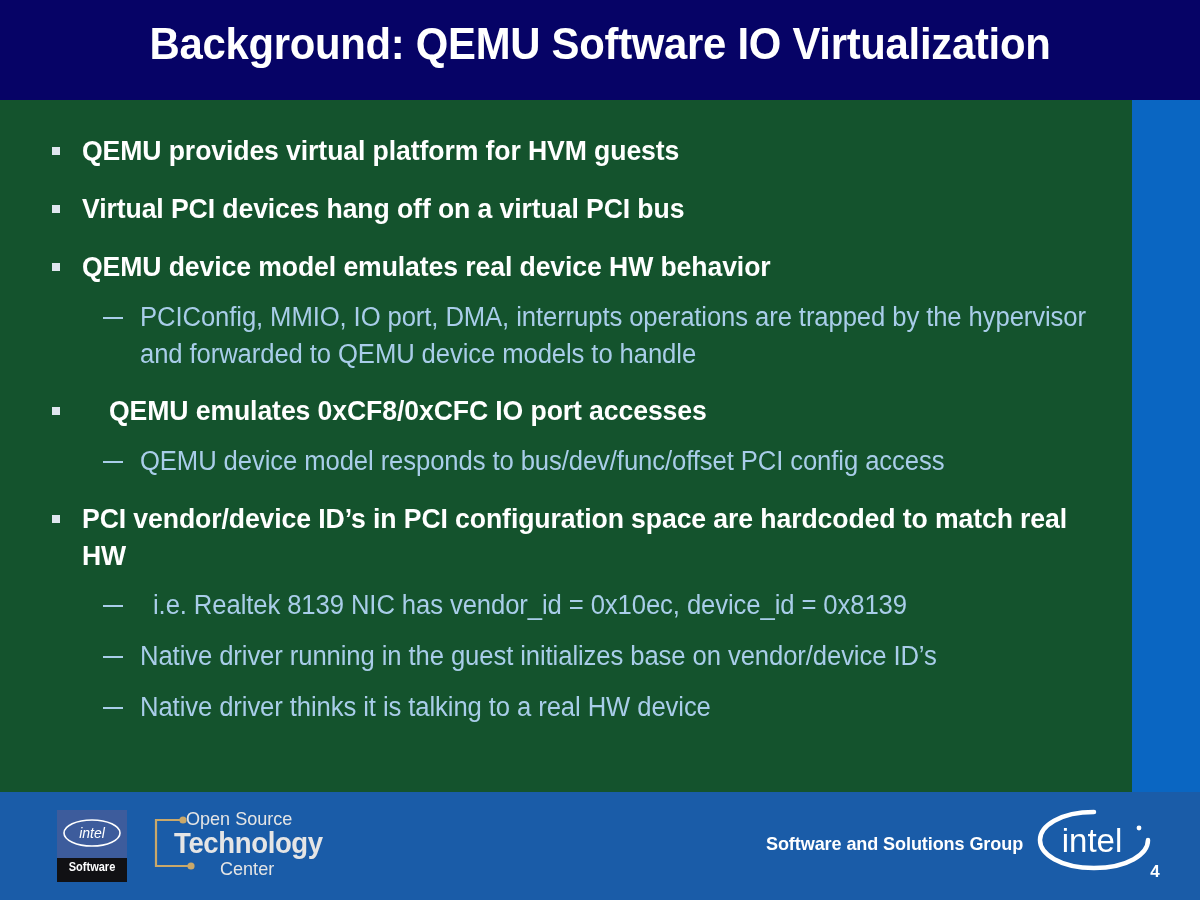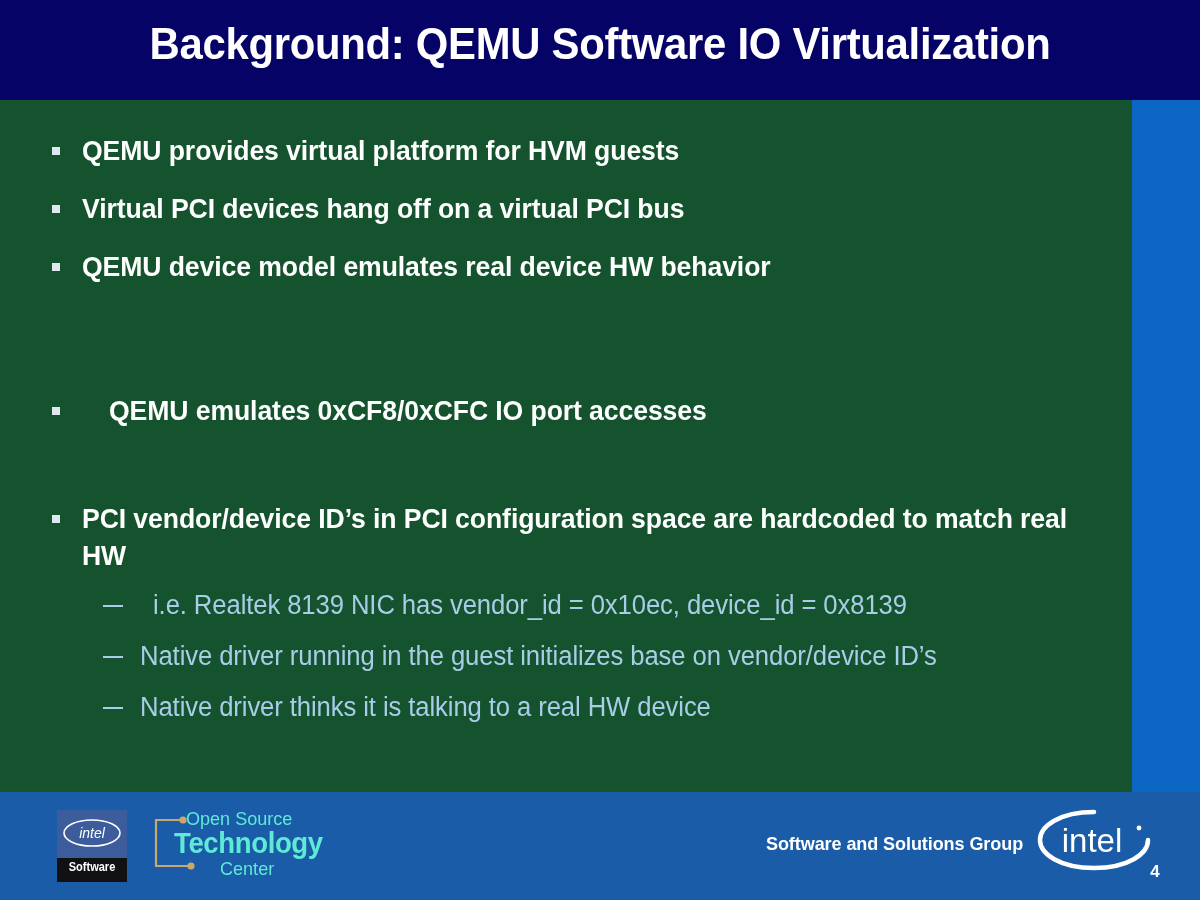--- a/index.html
+++ b/index.html
@@ -143,21 +143,21 @@
     transform: scaleX(0.92);
     transform-origin: 50% 50%;
   }
 
   .ostc {
     position: absolute;
     left: 150px;
     top: 808px;
     width: 190px;
     height: 78px;
-    color: #5eead4;
+    color: #e5e5e5;
   }
   .ostc-open {
     position: absolute;
     left: 36px;
     top: 0px;
     font-size: 19px;
     line-height: 22px;
     font-weight: normal;
     transform: scaleX(0.95);
     transform-origin: 0 50%;
@@ -244,26 +244,34 @@
     <div class="bullet" style="left:52px; top:90px; width:1100px;">
       <span class="marker-l1"></span>
       <span class="text-l1">Virtual PCI devices hang off on a virtual PCI bus</span>
     </div>
 
     <div class="bullet" style="left:52px; top:148px; width:1100px;">
       <span class="marker-l1"></span>
       <span class="text-l1">QEMU device model emulates real device HW behavior</span>
     </div>
 
+    <div class="bullet" style="left:103px; top:199px; width:1035px;">
+      <span class="marker-l2"></span>
+      <span class="text-l2">PCIConfig, MMIO, IO port, DMA, interrupts operations are trapped by the hypervisor and forwarded to QEMU device models to handle</span>
+    </div>
 
     <div class="bullet" style="left:52px; top:292px; width:1100px;gap:27px;">
       <span class="marker-l1"></span>
       <span class="text-l1">QEMU emulates 0xCF8/0xCFC IO port accesses</span>
     </div>
 
+    <div class="bullet" style="left:103px; top:343px; width:1060px;">
+      <span class="marker-l2"></span>
+      <span class="text-l2">QEMU device model responds to bus/dev/func/offset PCI config access</span>
+    </div>
 
     <div class="bullet" style="left:52px; top:400px; width:1080px;">
       <span class="marker-l1"></span>
       <span class="text-l1">PCI vendor/device ID’s in PCI configuration space are hardcoded to match real HW</span>
     </div>
 
     <div class="bullet" style="left:103px; top:487px; width:1035px;gap:13px;">
       <span class="marker-l2"></span>
       <span class="text-l2">i.e. Realtek 8139 NIC has vendor_id = 0x10ec, device_id = 0x8139</span>
     </div>

